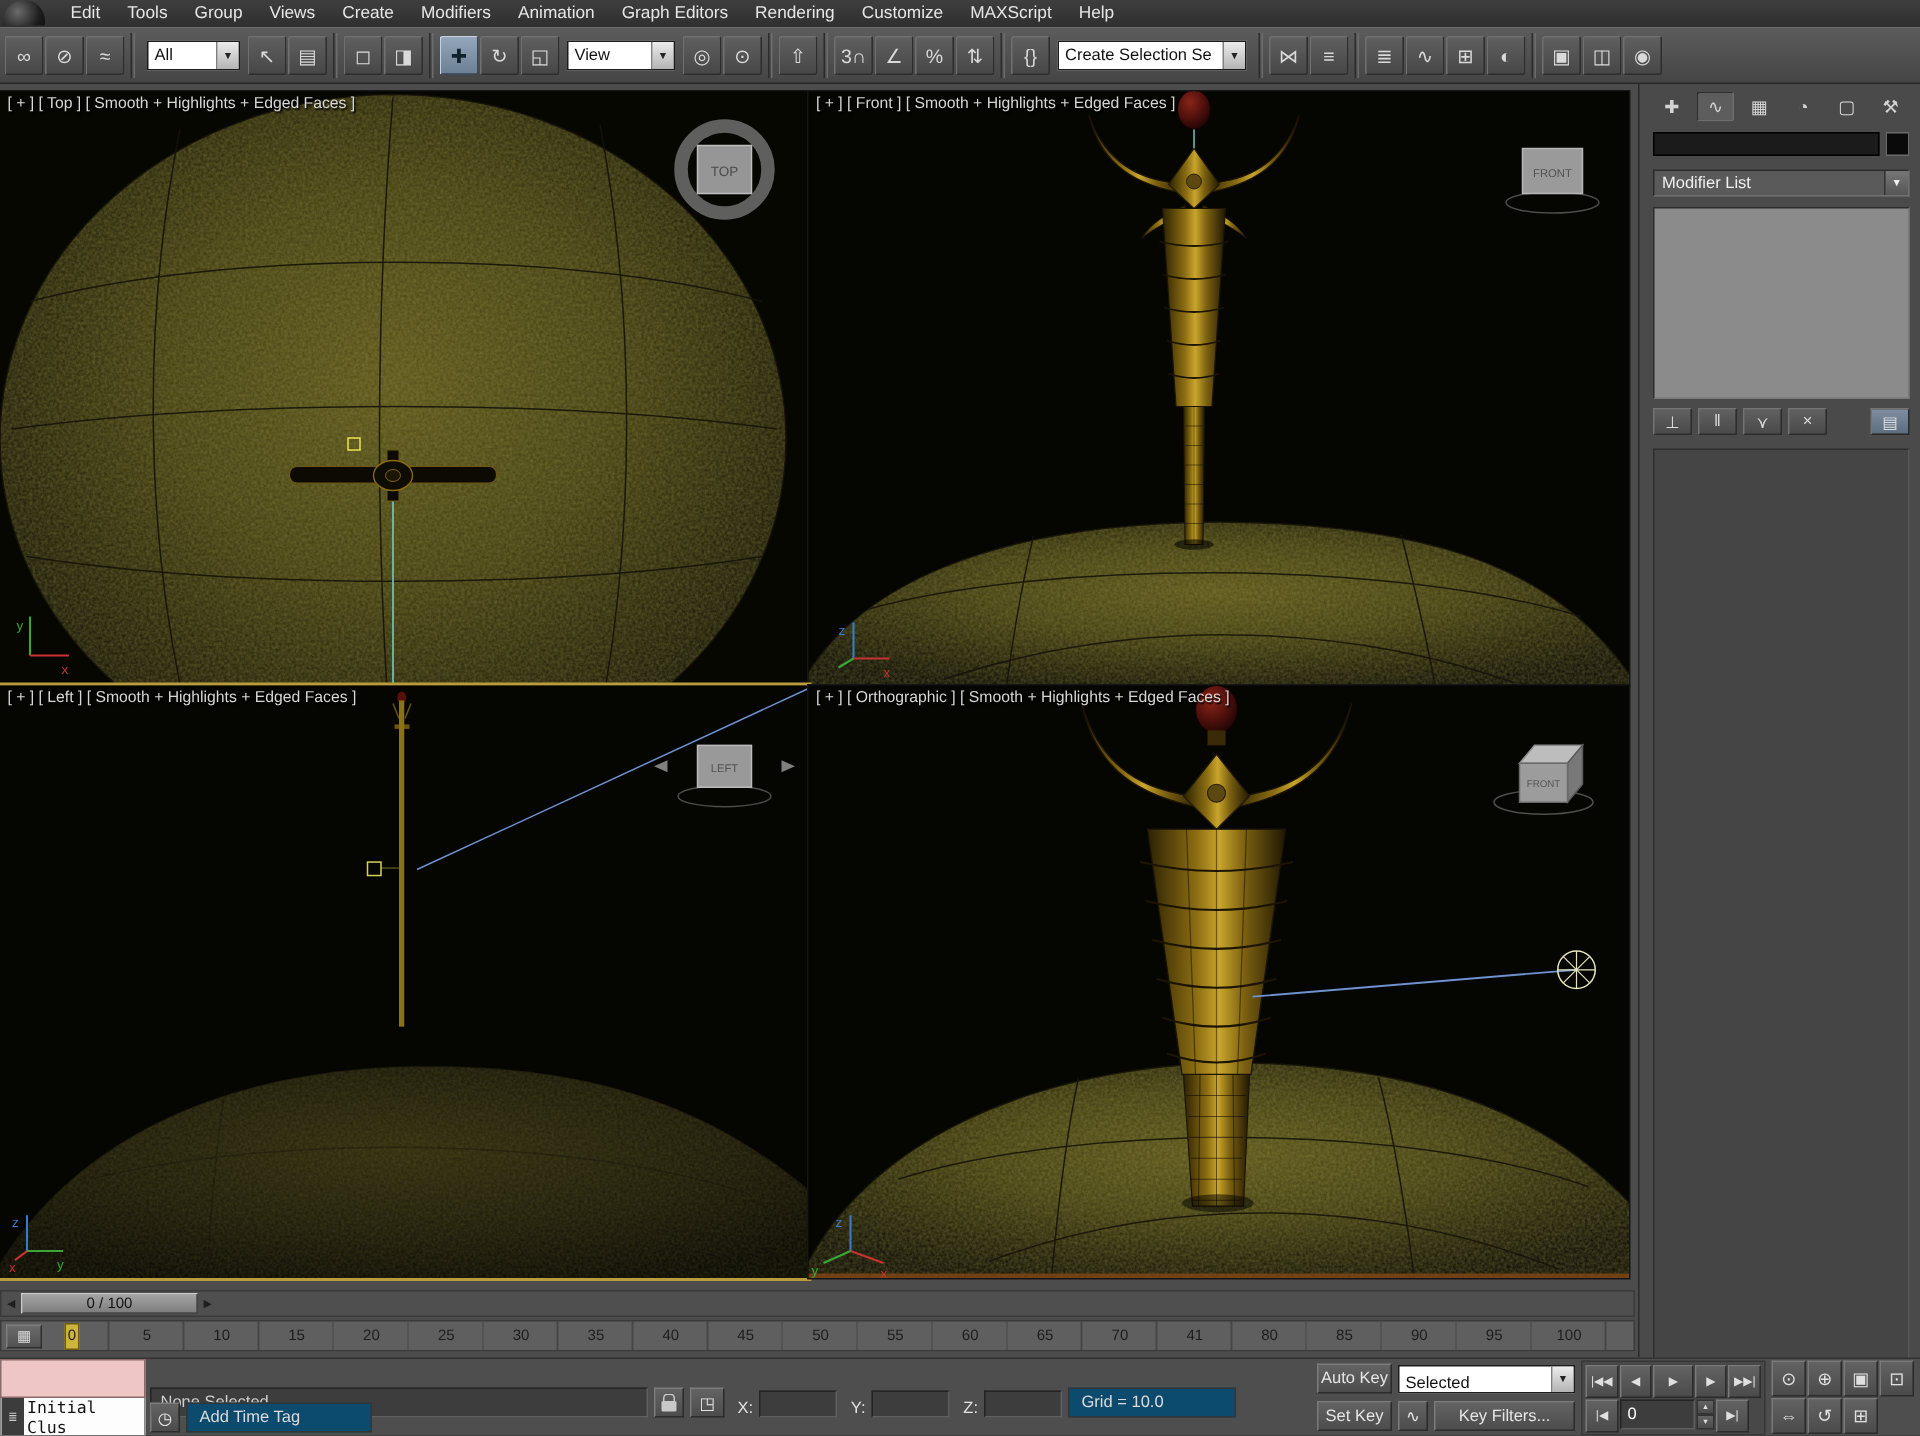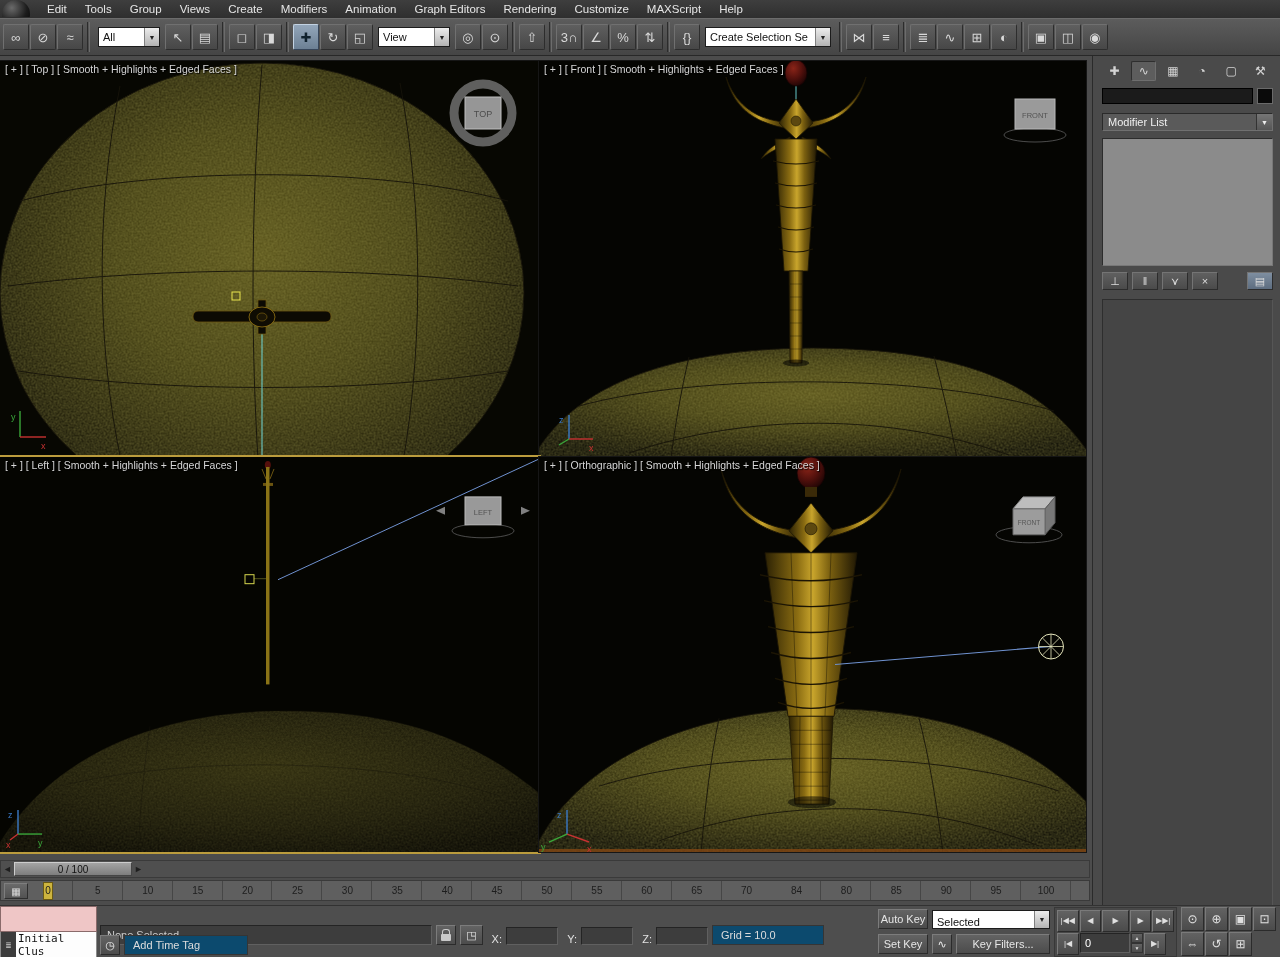--- a/index.html
+++ b/index.html
@@ -492,21 +492,21 @@
           <div class="tick" style="left:296.5px">25</div>
           <div class="tick" style="left:346.4px">30</div>
           <div class="tick" style="left:396.3px">35</div>
           <div class="tick" style="left:446.2px">40</div>
           <div class="tick" style="left:496.09999999999997px">45</div>
           <div class="tick" style="left:546px">50</div>
           <div class="tick" style="left:595.9px">55</div>
           <div class="tick" style="left:645.8px">60</div>
           <div class="tick" style="left:695.6999999999999px">65</div>
           <div class="tick" style="left:745.6px">70</div>
-          <div class="tick" style="left:795.5px">84</div>
+          <div class="tick" style="left:795.5px">41</div>
           <div class="tick" style="left:845.4px">80</div>
           <div class="tick" style="left:895.3px">85</div>
           <div class="tick" style="left:945.1999999999999px">90</div>
           <div class="tick" style="left:995.1px">95</div>
           <div class="tick" style="left:1045px">100</div>
         </div>
       <div class="ruler-btn">
           <span>▦</span>
         </div>
     </div>

